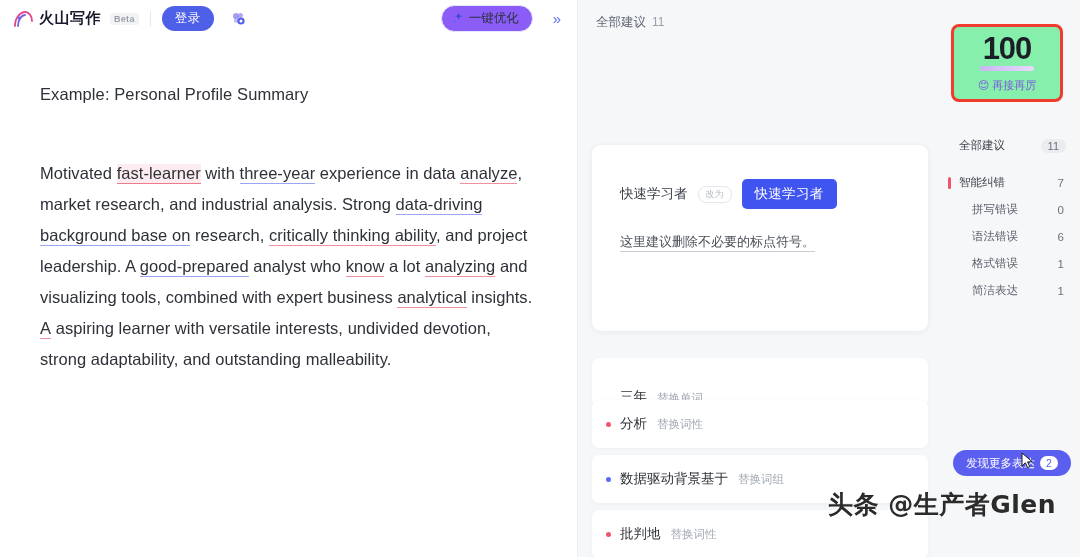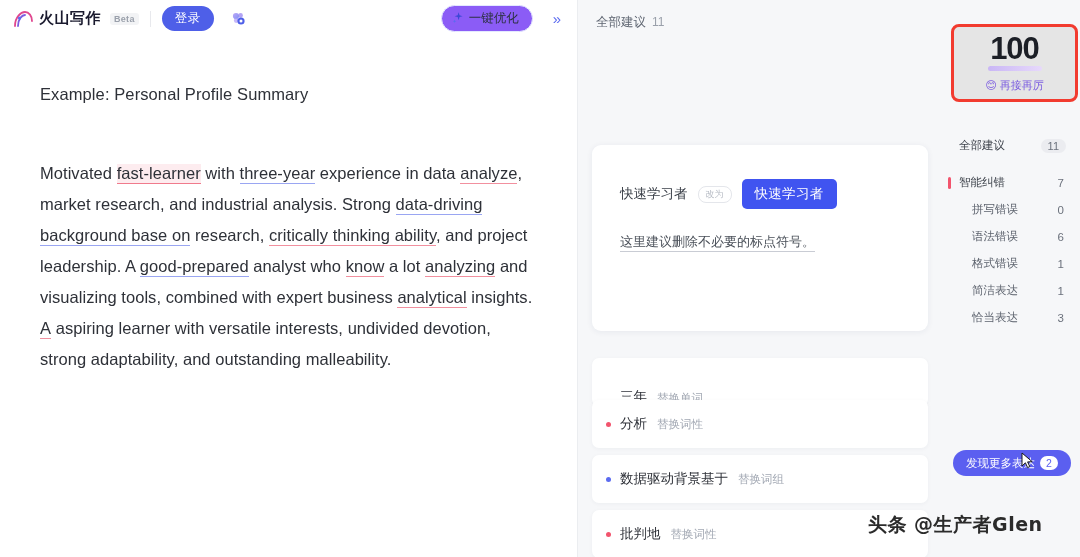--- a/index.html
+++ b/index.html
@@ -141,22 +141,22 @@
   .si-act { font-size: 11.5px; color: #a2a8b3; margin-left: 10px; }
 
   
   #side-col {
     width: 137px; height: 557px;
     background: #f6f7f9;
     position: relative;
   }
   #score-box {
     position: absolute; left: 8px; top: 24px;
-    width: 127px; height: 78px;
-    background: #e5e5e5; border-radius: 8px;
+    width: 112px; height: 78px;
+    background: #86efac; border-radius: 8px;
     border: 3px solid #f23b2f;
     display: flex; flex-direction: column;
     align-items: center; justify-content: center;
   }
   #score-num {
     font-size: 31px; font-weight: bold; color: #1c1f26;
     letter-spacing: -1px; line-height: 1;
     position: relative;
   }
   #score-underline {
@@ -196,25 +196,24 @@
   #more-btn .lbl { font-size: 11.5px; color: #fff; }
   #more-btn .num {
     background: #fff; color: #5b5ff0; font-size: 10.5px;
     border-radius: 8px; padding: 0px 6px; line-height: 14px;
   }
   #cursor-icon {
     position: absolute; left: 1020px; top: 452px;
     width: 18px; height: 18px; z-index: 30;
   }
   #watermark {
-    position: absolute; left: 828px; top: 512px;
-    font-size: 19px; font-weight: bold; color: #2b2b2b;
+    position: absolute; left: 828px; top: 488px;
+    font-size: 25px; font-weight: bold; color: #2b2b2b;
     letter-spacing: .5px; z-index: 35;
     font-family: "DejaVu Sans", sans-serif;
-    margin-left: 40px;
   }
 </style>
 </head>
 <body>
 
 <div id="app">
 
   <div id="editor-col">
 
     <div id="editor-header">
@@ -346,24 +345,20 @@
           <span class="sr-count">6</span>
         </div>
         <div class="side-row">
           <span class="sr-label sub">格式错误</span>
           <span class="sr-count">1</span>
         </div>
         <div class="side-row">
           <span class="sr-label sub">简洁表达</span>
           <span class="sr-count">1</span>
         </div>
-        <div class="side-row">
-          <span class="sr-label sub">恰当表达</span>
-          <span class="sr-count">3</span>
-        </div>
       </div>
 
     <div id="more-btn">
       <span class="lbl">发现更多表达</span>
       <span class="num">2</span>
     </div>
   </div>
 
   <div id="cursor-icon">
     <svg width="18" height="18" viewBox="0 0 18 18">

